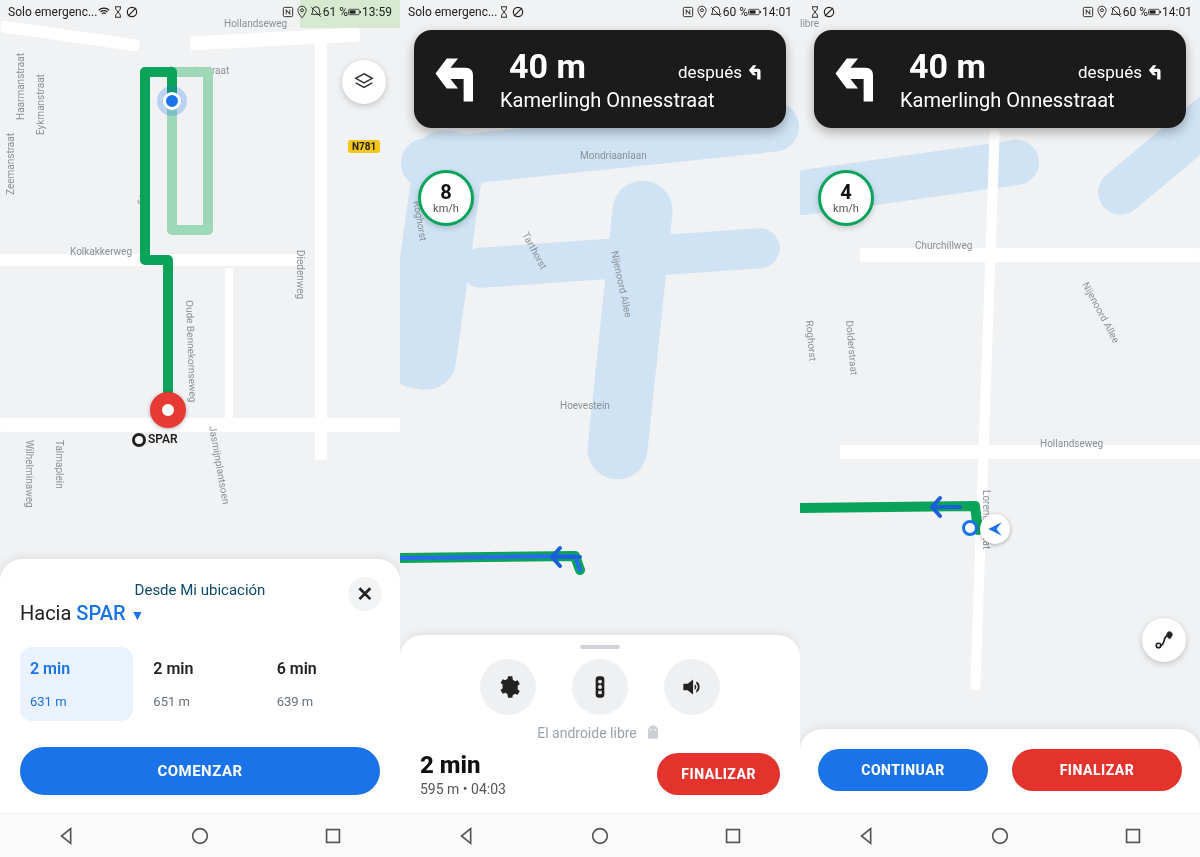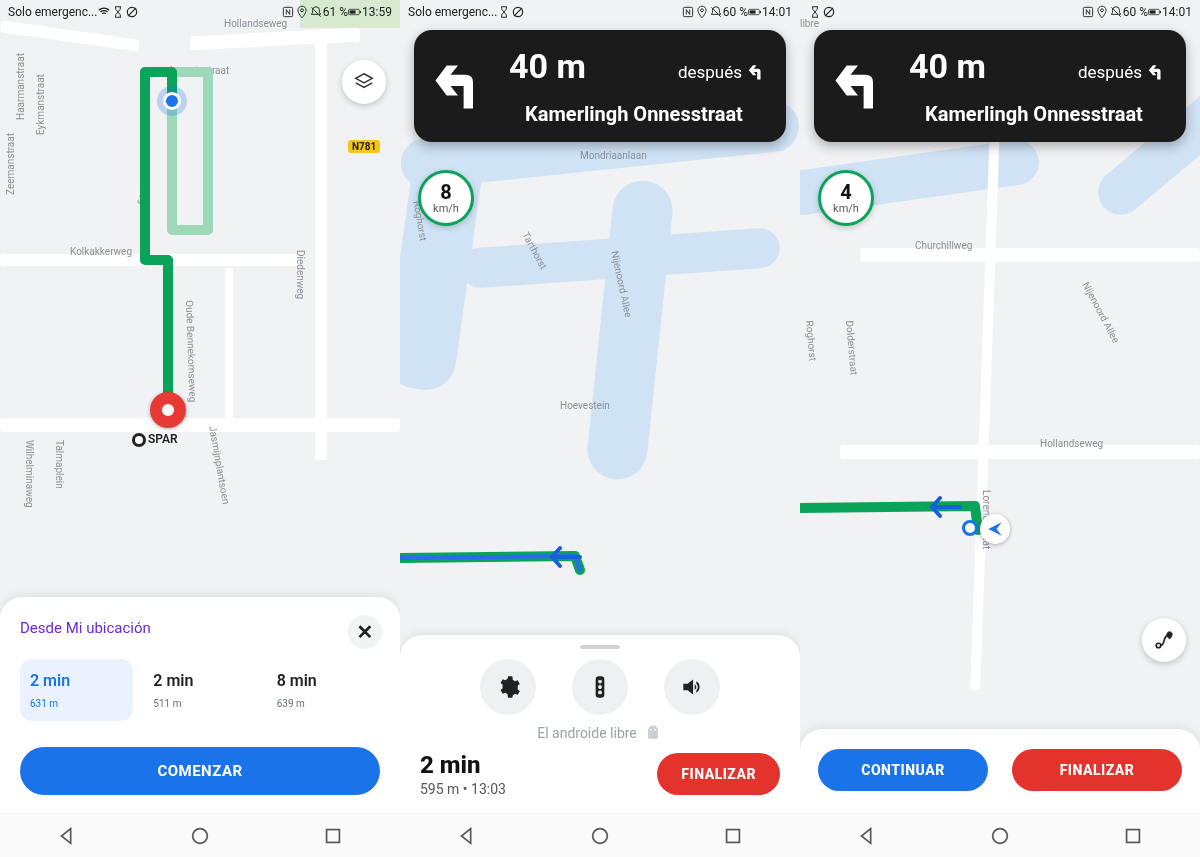--- a/index.html
+++ b/index.html
@@ -39,44 +39,44 @@
   .layersbtn svg { width:22px; height:22px; stroke:#333; fill:none; stroke-width:1.6;}
 
   .routebtn { position:absolute; bottom:195px; right:14px; width:44px; height:44px; border-radius:50%; background:#fff; box-shadow:0 2px 6px rgba(0,0,0,.2); display:flex; align-items:center; justify-content:center; }
   .routebtn svg { width:22px; height:22px; stroke:#333; fill:#333; }
 
   
   .roadbadge { position:absolute; background:#f5c518; color:#222; font-size:10px; font-weight:700; padding:1px 4px; border-radius:3px; }
 
   
   .sheet1 { position:absolute; left:0; right:0; bottom:44px; background:#fff; border-top-left-radius:22px; border-top-right-radius:22px; padding:22px 20px 18px; box-shadow: 0 -2px 10px rgba(0,0,0,.08); }
-  .sheet1 .from { font-size:15px; color:#6d28d9; }
+  .sheet1 .from { font-size:15px; color:#0c4a6e;text-align:center; }
   .sheet1 .to { font-size:20px; color:#222; margin-top:2px; }
   .sheet1 .to .link { color:#1a73e8; font-weight:500; }
   .sheet1 .to .chev { color:#1a73e8; font-size:14px; }
   .sheet1 .closebtn { position:absolute; top:18px; right:18px; width:34px; height:34px; border-radius:50%; background:#f1f3f4; display:flex; align-items:center; justify-content:center; font-size:20px; font-weight:700; color:#222;}
   .opts { display:flex; gap:10px; margin-top:22px; }
   .opt { flex:1; border-radius:12px; padding:12px 10px; background:#fff; }
   .opt .t { font-size:16px; font-weight:600; color:#222; }
-  .opt .d { font-size:10px; color:#687078; margin-top:8px; }
+  .opt .d { font-size:13px; color:#687078; margin-top:16px; }
   .opt.active { background:#e9f2fe; }
   .opt.active .t { color:#1a73e8; }
   .opt.active .d { color:#1a73e8; }
   .bigbtn { margin-top:26px; width:100%; height:48px; border-radius:24px; background:#1a73e8; color:#fff; font-size:15px; font-weight:700; letter-spacing:.5px; display:flex; align-items:center; justify-content:center; }
 
   
   .turncard { position:absolute; top:30px; left:14px; right:14px; background:#1b1b1b; color:#fff; border-radius:18px; padding:16px 18px 16px 14px; display:flex; align-items:center; gap:12px; box-shadow:0 4px 12px rgba(0,0,0,.3); z-index:40; }
   .turncard .arrow { width:60px; height:60px; flex:0 0 60px; }
   .turncard .arrow svg { width:100%; height:100%; fill:#fff; }
   .turncard .txt { flex:1; }
   .turncard .line1 { display:flex; align-items:baseline; justify-content:space-between; }
   .turncard .dist { font-size:34px; font-weight:700;margin-left:9px; }
   .turncard .then { font-size:17px; display:flex; align-items:center; gap:6px; }
   .turncard .then svg { width:20px; height:20px; fill:#fff; }
-  .turncard .street { font-size:20px; font-weight:700; margin-top:16px; text-align:center; }
+  .turncard .street { font-size:20px; font-weight:400; margin-top:2px; text-align:left; }
 
   
   .speed { position:absolute; top:170px; left:18px; width:56px; height:56px; border-radius:50%; background:#fff; border:3px solid #0aa35a; display:flex; flex-direction:column; align-items:center; justify-content:center; box-shadow:0 2px 6px rgba(0,0,0,.2); z-index:30; }
   .speed .n { font-size:20px; font-weight:700; color:#111; line-height:1; }
   .speed .u { font-size:11px; color:#555; }
 
   
   .sheet2 { position:absolute; left:0; right:0; bottom:44px; background:#fff; border-top-left-radius:22px; border-top-right-radius:22px; padding:10px 20px 16px; box-shadow: 0 -2px 10px rgba(0,0,0,.08); }
   .sheet2 .handle { width:40px; height:4px; background:#d0d4d8; border-radius:2px; margin:0 auto 10px; }
   .iconrow { display:flex; justify-content:center; gap:36px; margin:8px 0 14px; }
@@ -184,31 +184,36 @@
           </svg>
         <span>13:59</span>
       </div>
     </div>
 
     <div class="sheet1">
       <div class="closebtn">
           <span>✕</span>
         </div>
       <div class="from">Desde Mi ubicación</div>
+      <div class="to">
+        <span>Hacia</span>
+        <span class="link">SPAR</span>
+        <span class="chev">▼</span>
+      </div>
       <div class="opts">
         <div class="opt active">
           <div class="t">2 min</div>
           <div class="d">631 m</div>
         </div>
         <div class="opt">
           <div class="t">2 min</div>
-          <div class="d">511 m</div>
+          <div class="d">651 m</div>
         </div>
         <div class="opt">
-          <div class="t">8 min</div>
+          <div class="t">6 min</div>
           <div class="d">639 m</div>
         </div>
       </div>
       <div class="bigbtn">COMENZAR</div>
     </div>
 
     <div class="navbar">
       <svg viewBox="0 0 24 24">
           <path d="M16 4 L6 12 L16 20 Z" fill="none"></path>
         </svg>
@@ -332,21 +337,21 @@
         <span>El androide libre</span>
         <svg class="droid" width="20" height="20" viewBox="0 0 24 24">
             <path d="M6 9 a6 6 0 0 1 12 0 v8 a2 2 0 0 1-2 2 h-8 a2 2 0 0 1-2-2 z" fill="#9aa3aa"></path>
             <circle cx="9.5" cy="8" r="1" fill="#fff"></circle>
             <circle cx="14.5" cy="8" r="1" fill="#fff"></circle>
           </svg>
       </div>
       <div class="eta">
         <div>
           <div class="big">2 min</div>
-          <div class="sub">595 m • 13:03</div>
+          <div class="sub">595 m • 04:03</div>
         </div>
         <div class="pill red">FINALIZAR</div>
       </div>
     </div>
 
     <div class="navbar">
       <svg viewBox="0 0 24 24">
           <path d="M16 4 L6 12 L16 20 Z" fill="none"></path>
         </svg>
       <svg viewBox="0 0 24 24">

